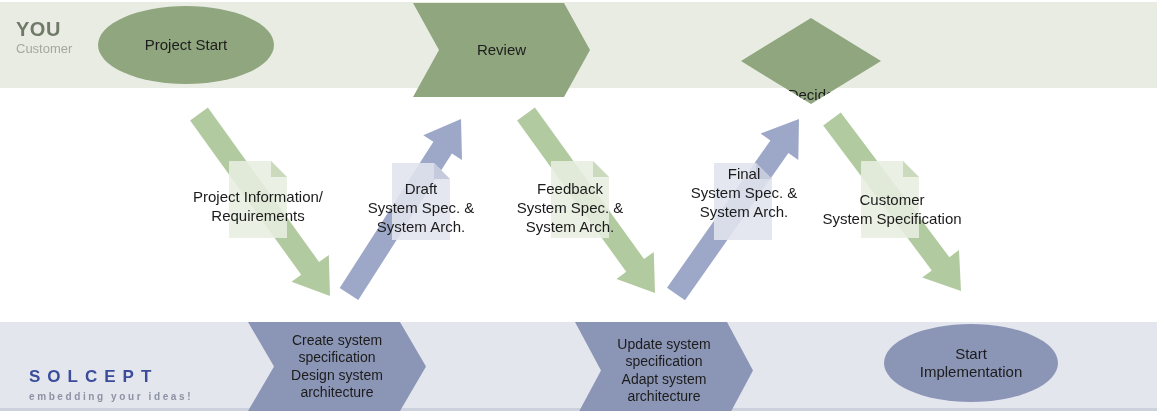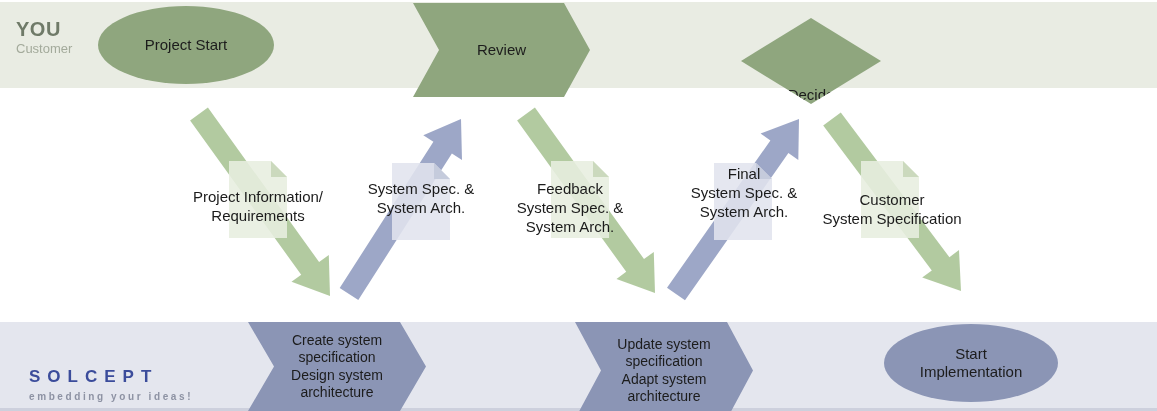--- a/index.html
+++ b/index.html
@@ -121,20 +121,21 @@
         <path d="M861,161 h42 l16,16 v61 h-58 z" fill="#e7eedf" fill-opacity="0.88"></path>
         <path d="M903,161 l16,16 h-16 z" fill="#cbd9bd"></path>
       </g>
     </svg>
 
   <div id="label-0" class="doc-label">
     <div>Project Information/</div>
     <div>Requirements</div>
   </div>
   <div id="label-1" class="doc-label">
+    <div>Draft</div>
     <div>System Spec. &amp;</div>
     <div>System Arch.</div>
   </div>
   <div id="label-2" class="doc-label">
     <div>Feedback</div>
     <div>System Spec. &amp;</div>
     <div>System Arch.</div>
   </div>
   <div id="label-3" class="doc-label">
     <div>Final</div>

